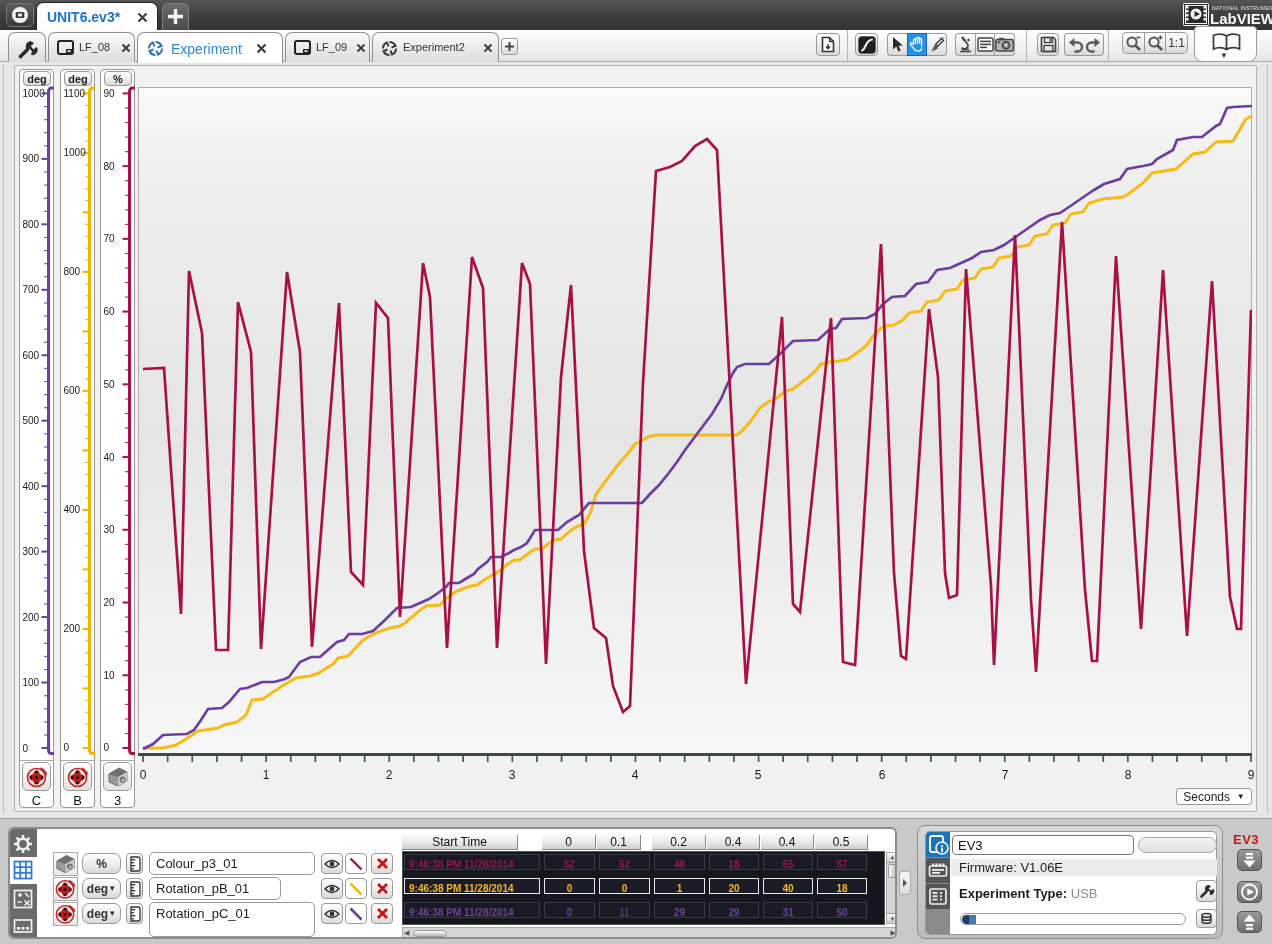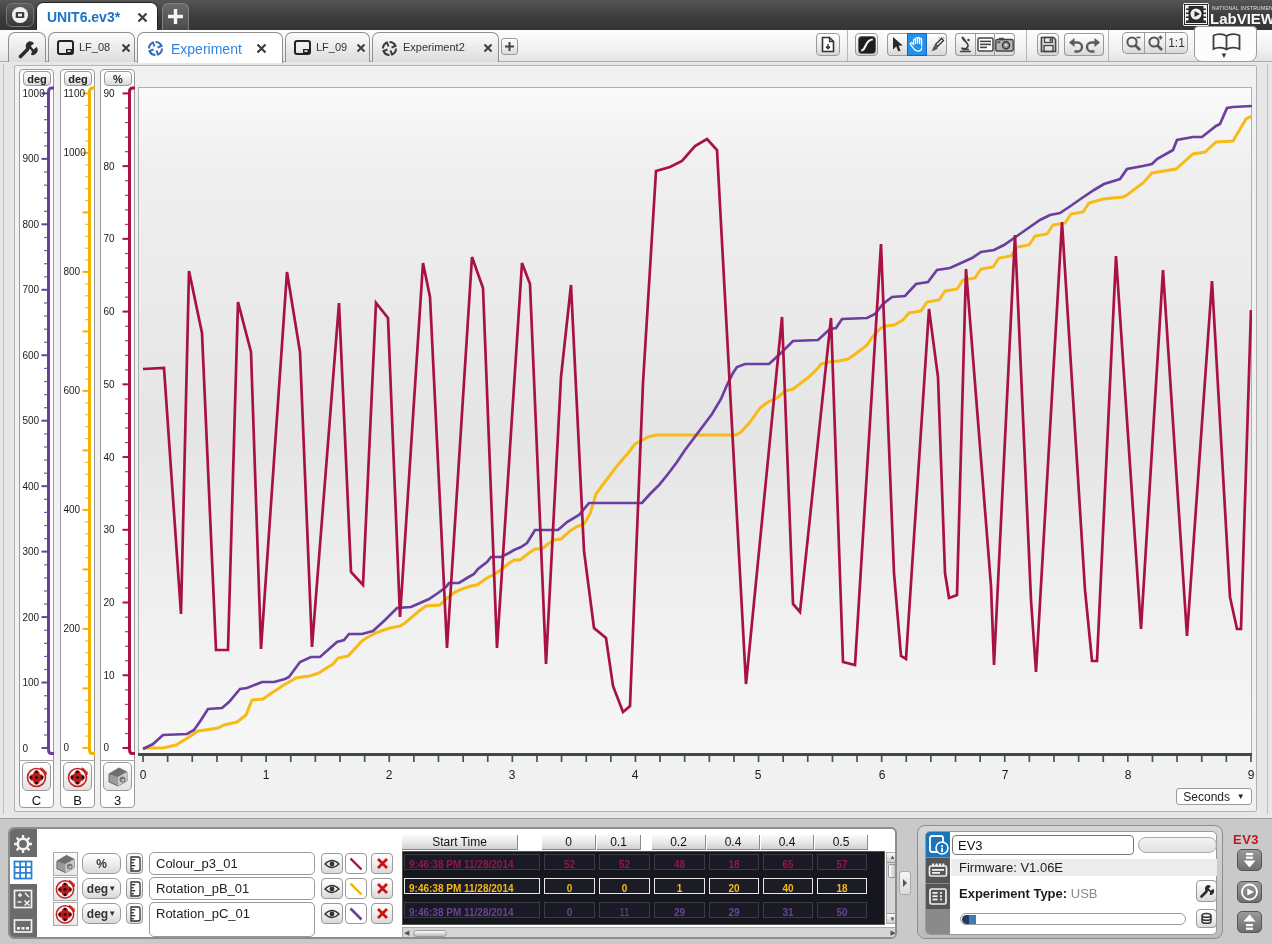--- a/index.html
+++ b/index.html
@@ -641,21 +641,21 @@
       <div class="btn" style="left:29px;top:1px;width:39px;height:21px;border-radius:7px;font-size:12px;font-weight:bold;color:#333;">deg <span style="font-size:8px;">▼</span></div>
       <div class="btn" style="left:73px;top:1px;width:17px;height:21px;border-radius:4px;">
           <svg width="12" height="16" viewBox="0 0 12 16">
             <path d="M2 1 h7 a2 2 0 0 1 2 2 v10 a2 2 0 0 1-2 2 h-7 z" fill="#fff" stroke="#333" stroke-width="1.3"></path>
             <rect x="2.2" y="3" width="4" height="1.4" fill="#333"></rect>
             <rect x="2.2" y="6" width="2.6" height="1.4" fill="#333"></rect>
             <rect x="2.2" y="9" width="4" height="1.4" fill="#333"></rect>
             <rect x="2.2" y="12" width="2.6" height="1.4" fill="#333"></rect>
           </svg>
         </div>
-      <div class="abs" style="left:96px;top:0px;width:166px;height:23px;background:#fff;border:1px solid #999;border-radius:5px;font-size:13px;color:#222;line-height:22px;padding-left:6px;">Rotation_pB_01</div>
+      <div class="abs" style="left:96px;top:0px;width:132px;height:23px;background:#fff;border:1px solid #999;border-radius:5px;font-size:13px;color:#222;line-height:22px;padding-left:6px;">Rotation_pB_01</div>
       <div class="btn" style="left:268px;top:1px;width:22px;height:21px;border-radius:4px;">
           <svg width="16" height="12" viewBox="0 0 16 12">
             <path d="M1 6 Q8 -1 15 6 Q8 13 1 6 Z" fill="none" stroke="#333" stroke-width="1.4"></path>
             <circle cx="8" cy="6" r="2.4" fill="#333"></circle>
           </svg>
         </div>
       <div class="btn" style="left:292px;top:1px;width:22px;height:21px;border-radius:4px;background:#fff;">
           <svg width="16" height="16" viewBox="0 0 16 16">
             <path d="M2.5 2.5 L13.5 13.5" stroke="#f0b400" stroke-width="2.4"></path>
           </svg>

